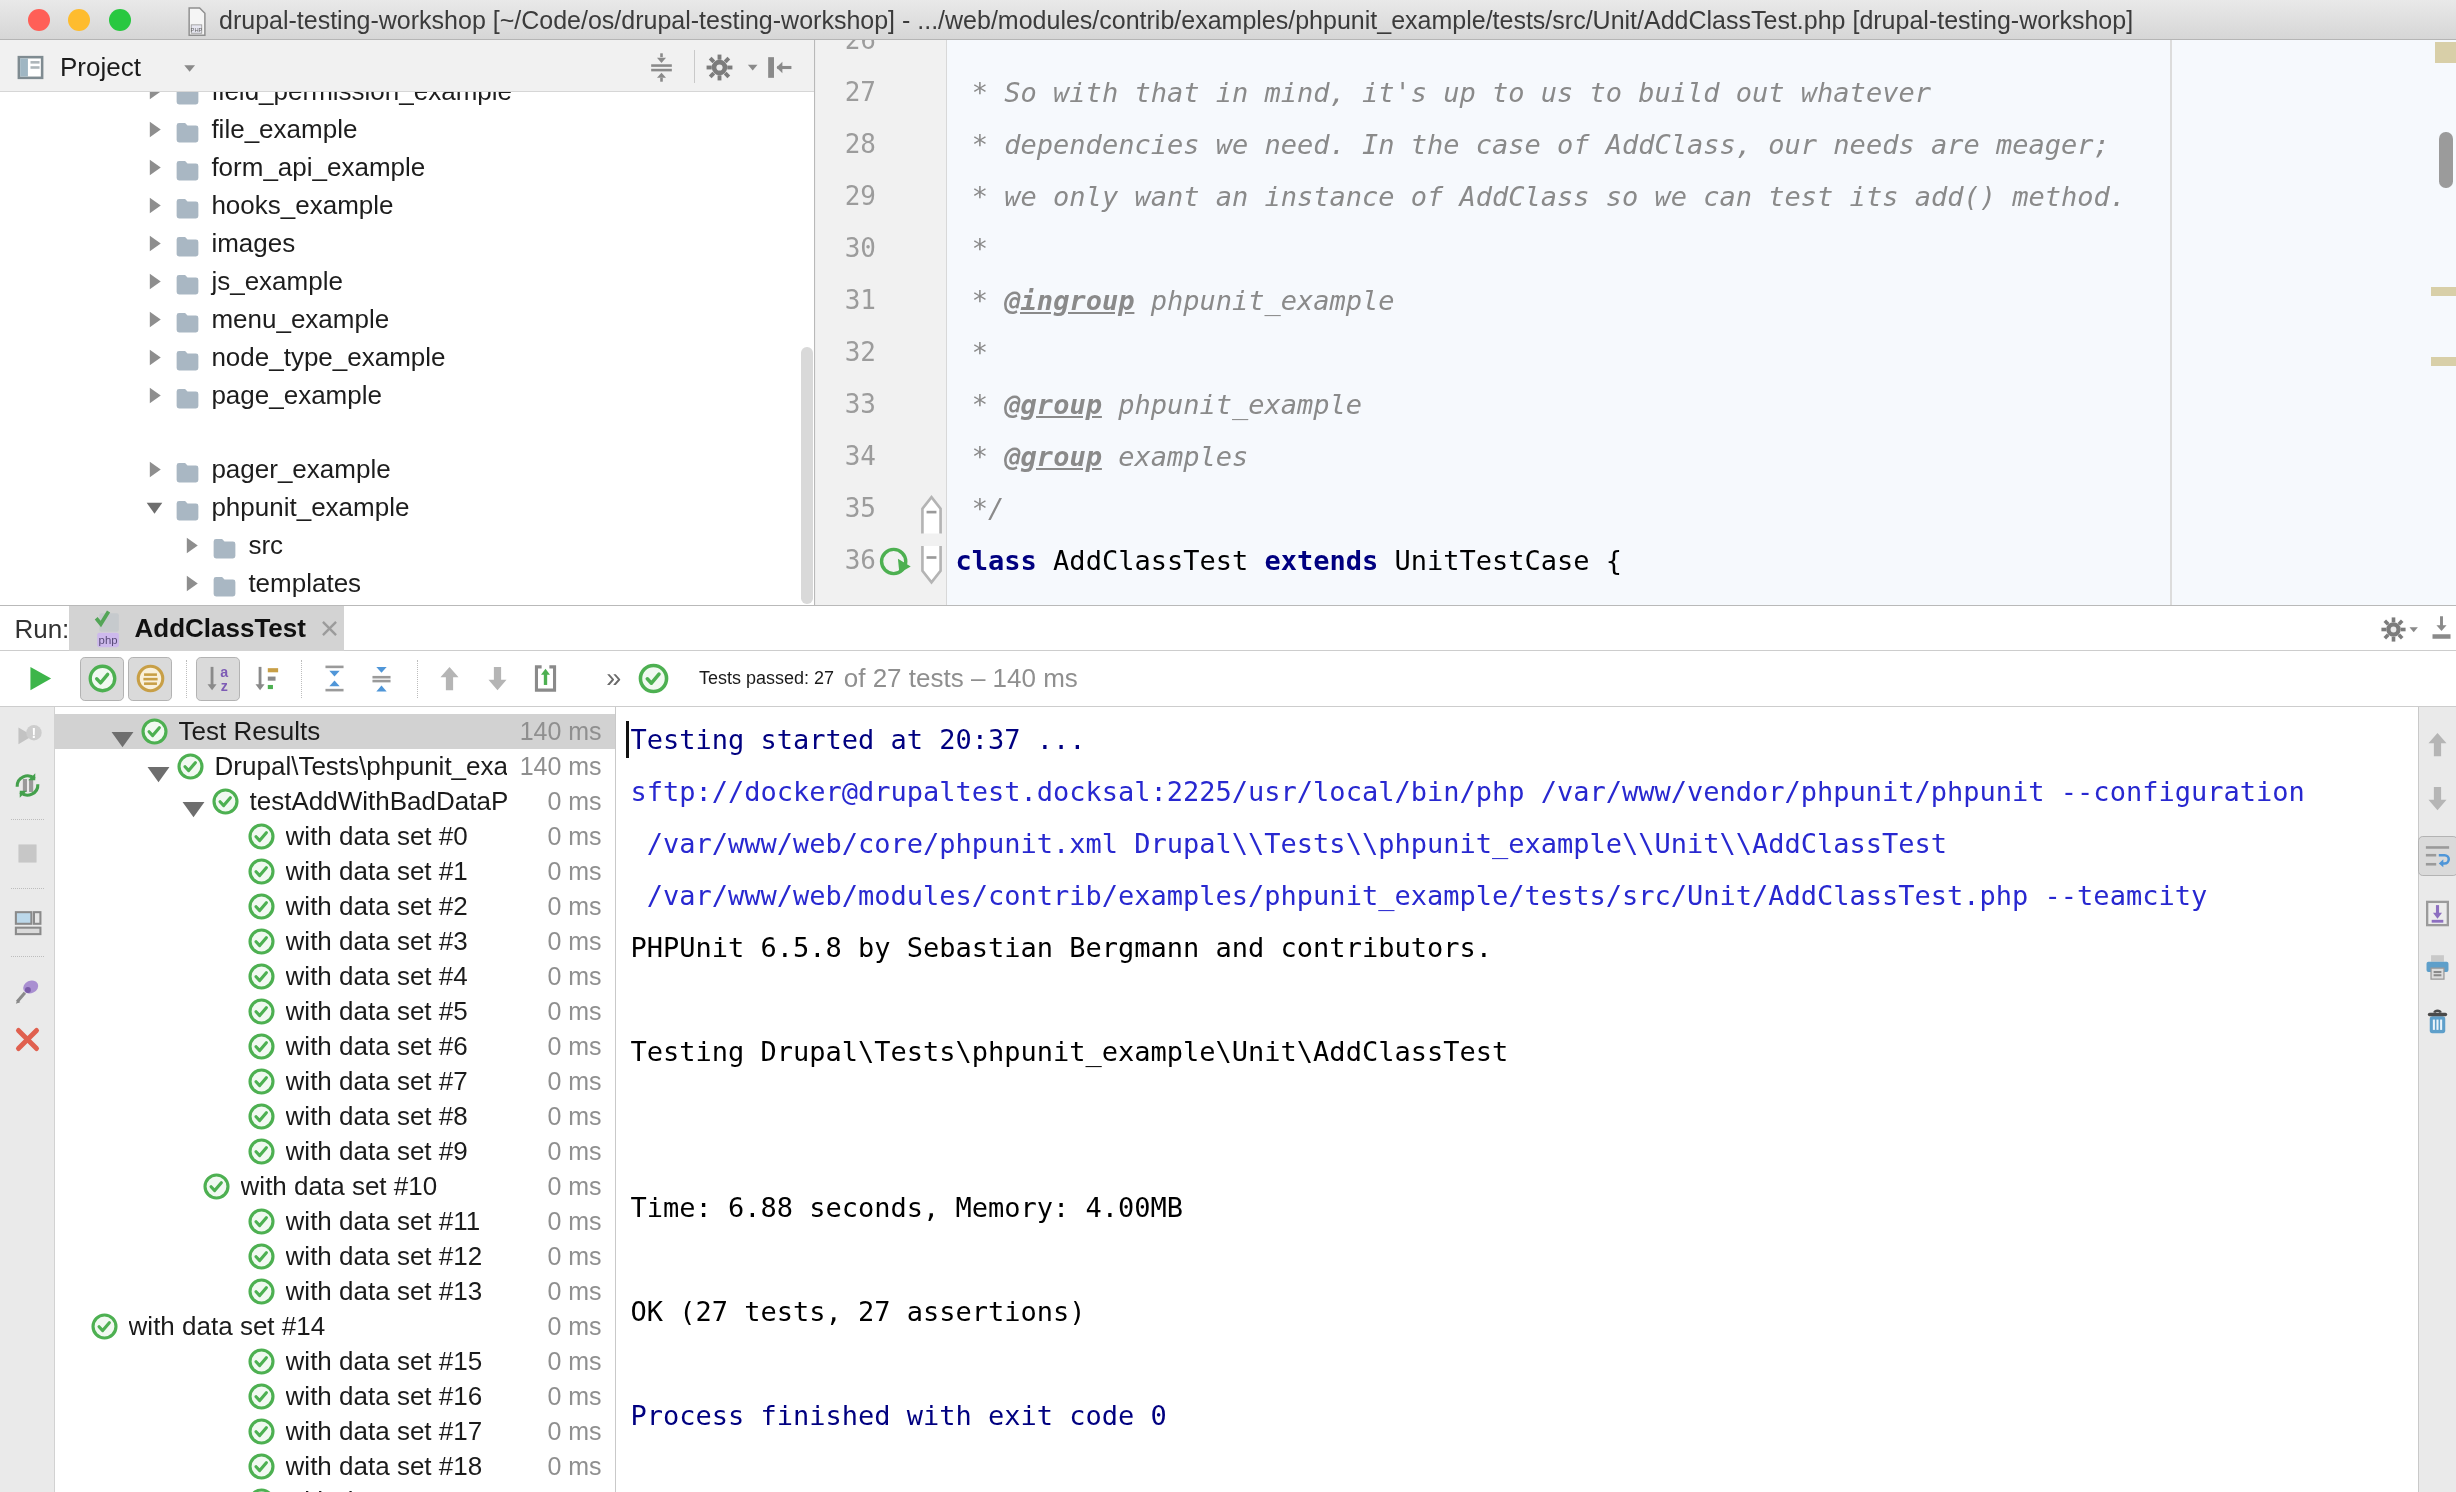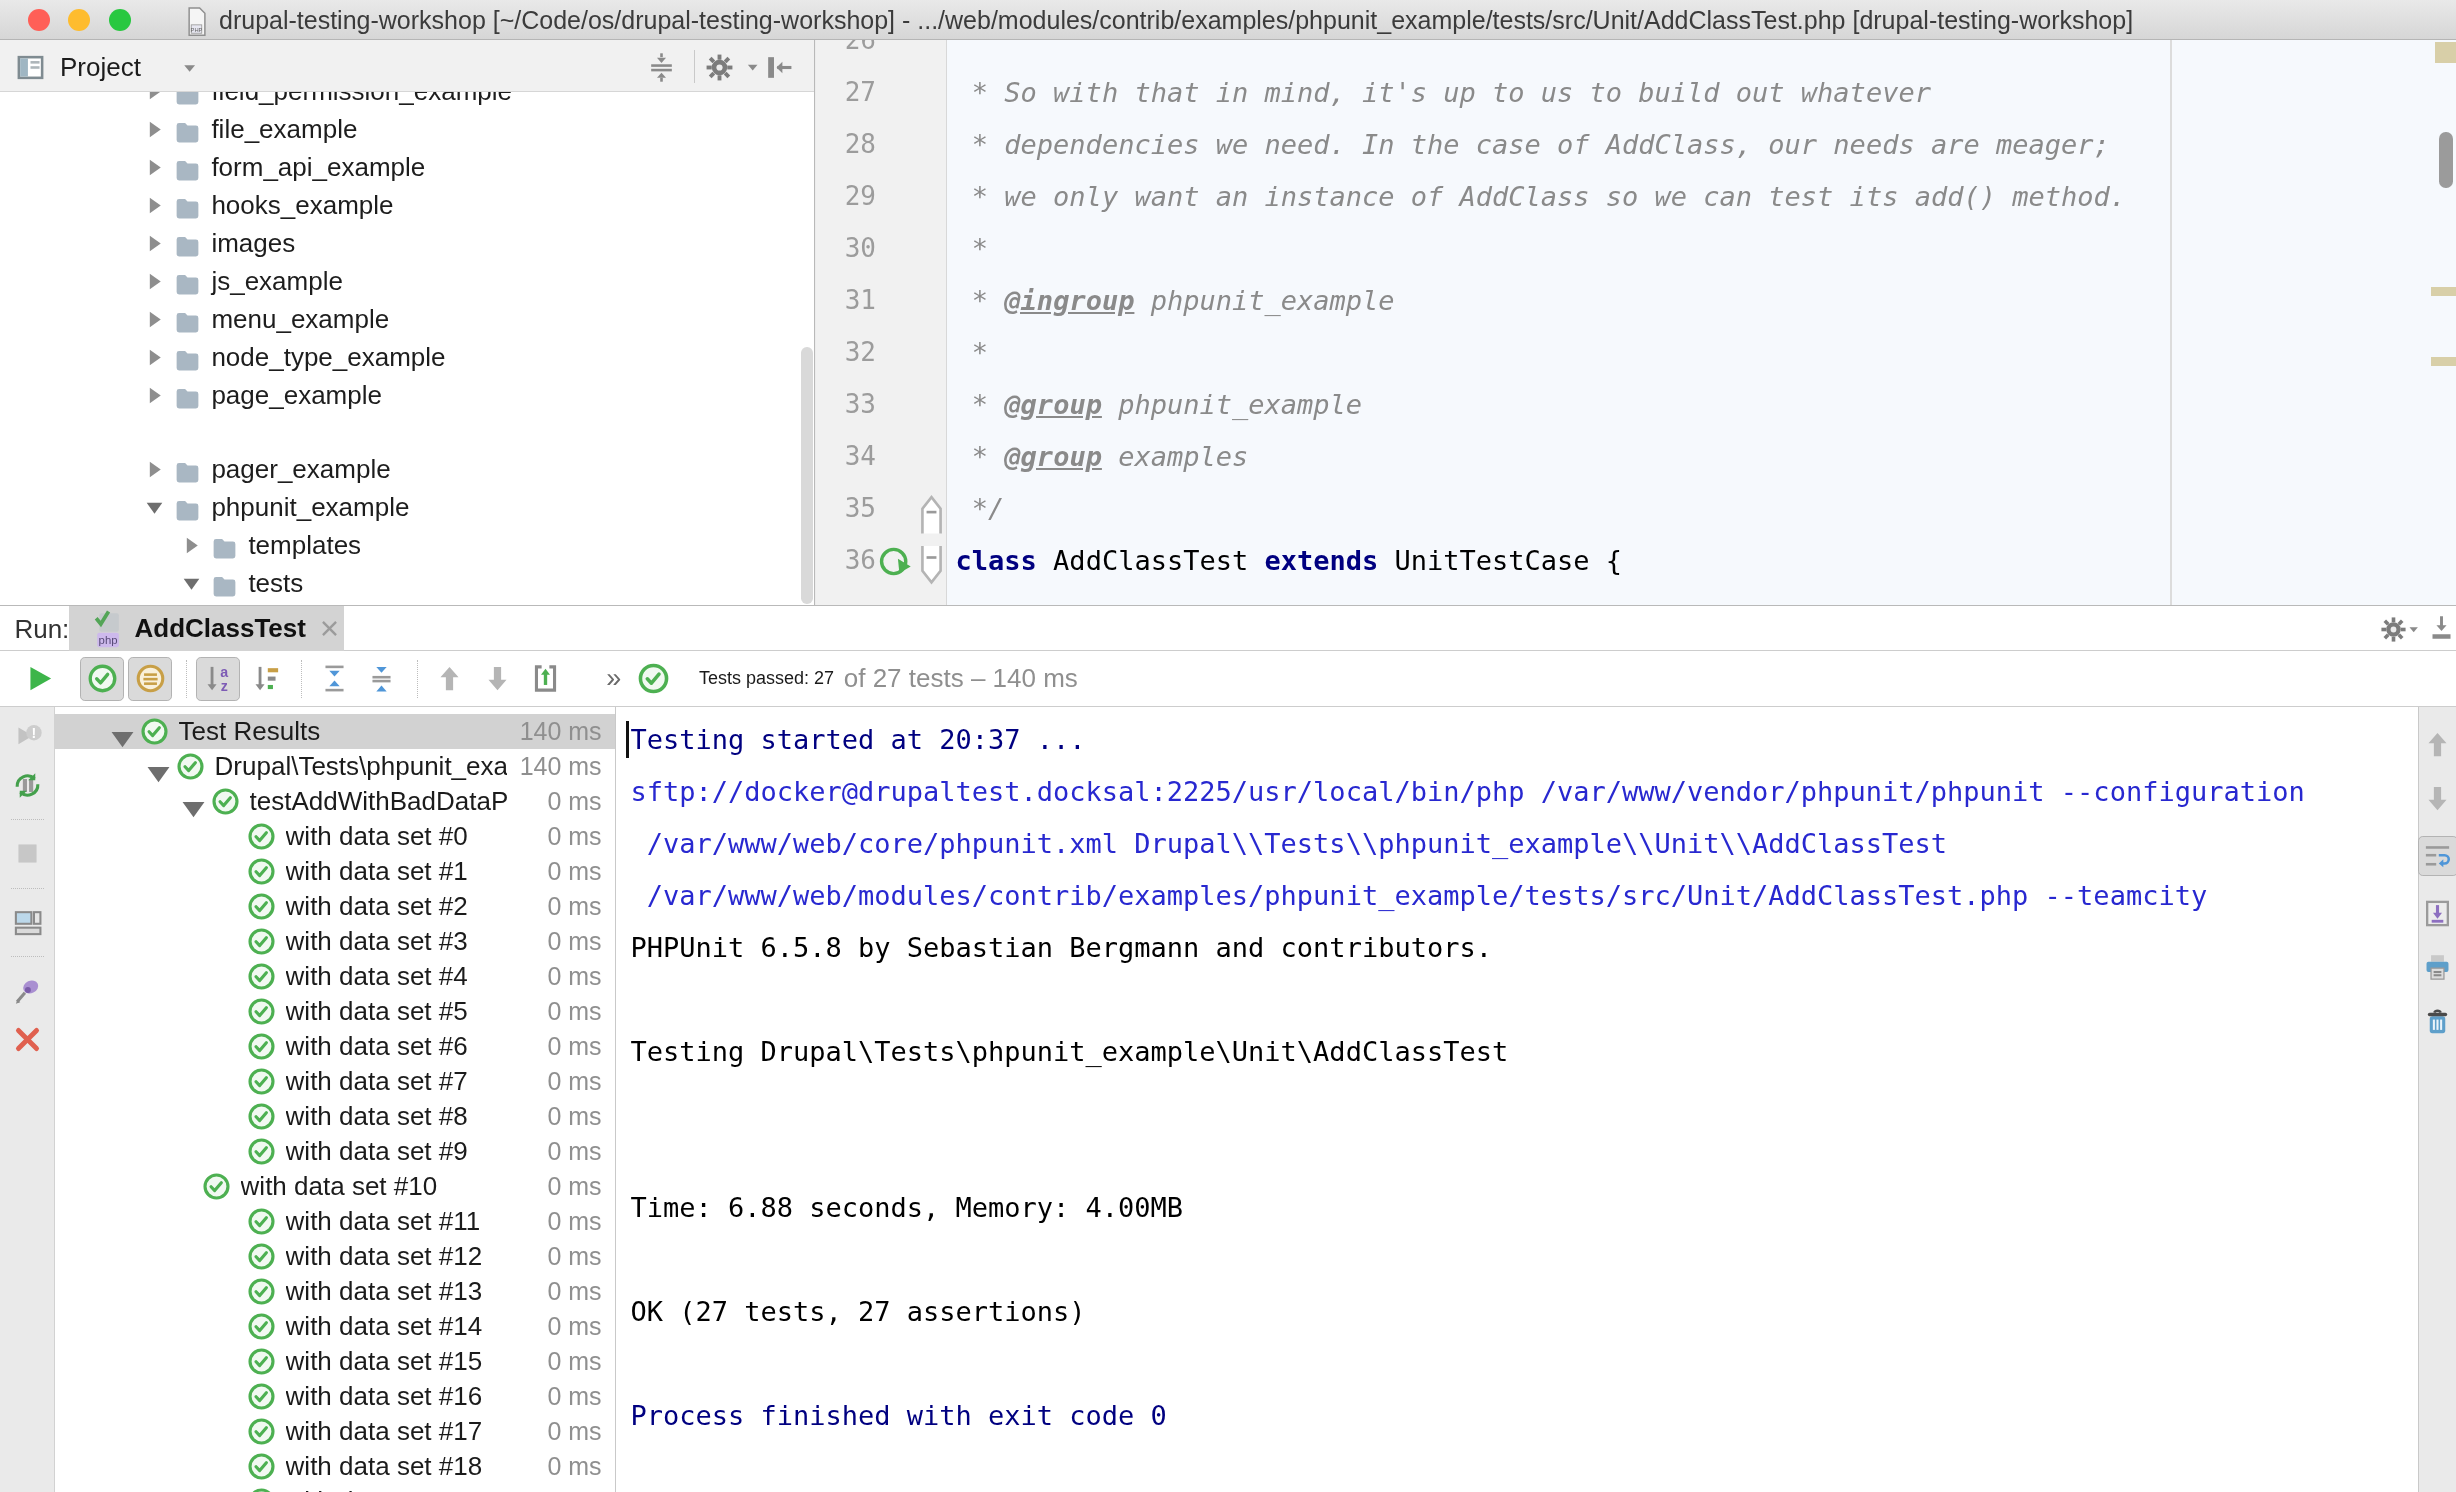--- a/index.html
+++ b/index.html
@@ -342,20 +342,33 @@
         <span class="chev">
           <svg viewBox="0 0 16 16">
             <path d="M5 3l7 5-7 5z" fill="#8e8e8e"></path>
           </svg>
         </span>
         <span class="fold-ico">
           <svg viewBox="0 0 24 24">
             <path d="M3 7a2 2 0 0 1 2-2h5l2 2h7a2 2 0 0 1 2 2v10a2 2 0 0 1-2 2H5a2 2 0 0 1-2-2z" fill="#a9b7c3"></path>
           </svg>
         </span>
+        <span class="plabel">src</span>
+      </div>
+      <div class="ptree-row" style="padding-left: 179px;">
+        <span class="chev">
+          <svg viewBox="0 0 16 16">
+            <path d="M5 3l7 5-7 5z" fill="#8e8e8e"></path>
+          </svg>
+        </span>
+        <span class="fold-ico">
+          <svg viewBox="0 0 24 24">
+            <path d="M3 7a2 2 0 0 1 2-2h5l2 2h7a2 2 0 0 1 2 2v10a2 2 0 0 1-2 2H5a2 2 0 0 1-2-2z" fill="#a9b7c3"></path>
+          </svg>
+        </span>
         <span class="plabel">templates</span>
       </div>
       <div class="ptree-row" style="padding-left: 179px;">
         <span class="chev">
           <svg viewBox="0 0 16 16">
             <path d="M3 5h10l-5 7z" fill="#6e6e6e"></path>
           </svg>
         </span>
         <span class="fold-ico">
           <svg viewBox="0 0 24 24">
@@ -877,21 +890,21 @@
           <span class="exp"></span>
           <span class="tick">
             <svg viewBox="0 0 24 24">
               <circle cx="12" cy="12" r="9.5" fill="#f1f9f1" stroke="#4db051" stroke-width="2.6"></circle>
               <path d="M7.5 12.2l3 3.2 5.5-6.6" fill="none" stroke="#4db051" stroke-width="2.6" stroke-linecap="round" stroke-linejoin="round"></path>
             </svg>
           </span>
           <span class="rlabel">with data set #13</span>
           <span class="rtime">0 ms</span>
         </div>
-        <div class="rtree-row" style="padding-left: 157px;">
+        <div class="rtree-row" style="">
           <span class="exp"></span>
           <span class="tick">
             <svg viewBox="0 0 24 24">
               <circle cx="12" cy="12" r="9.5" fill="#f1f9f1" stroke="#4db051" stroke-width="2.6"></circle>
               <path d="M7.5 12.2l3 3.2 5.5-6.6" fill="none" stroke="#4db051" stroke-width="2.6" stroke-linecap="round" stroke-linejoin="round"></path>
             </svg>
           </span>
           <span class="rlabel">with data set #14</span>
           <span class="rtime">0 ms</span>
         </div>

